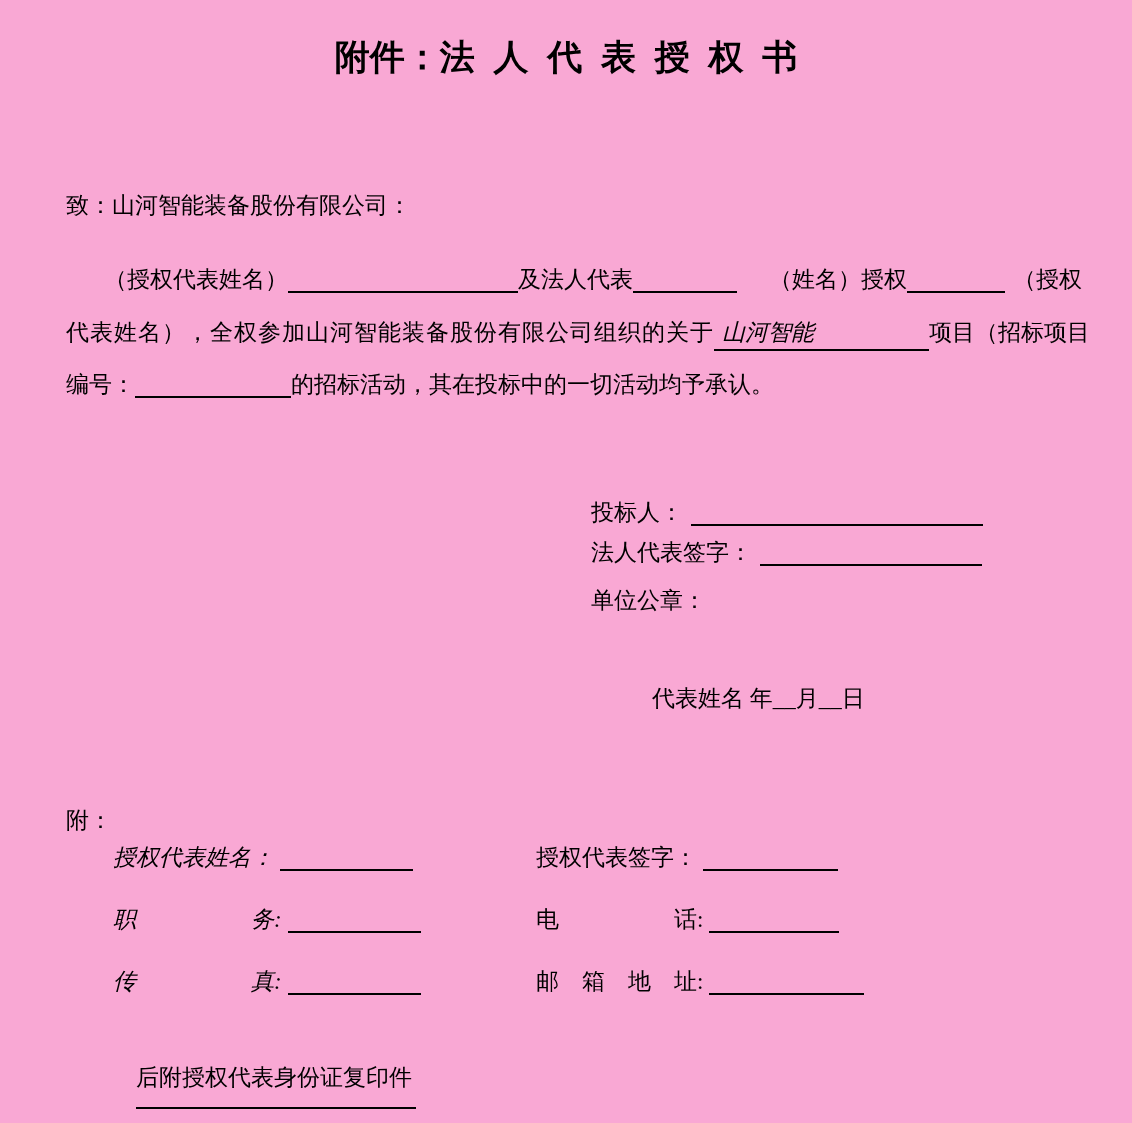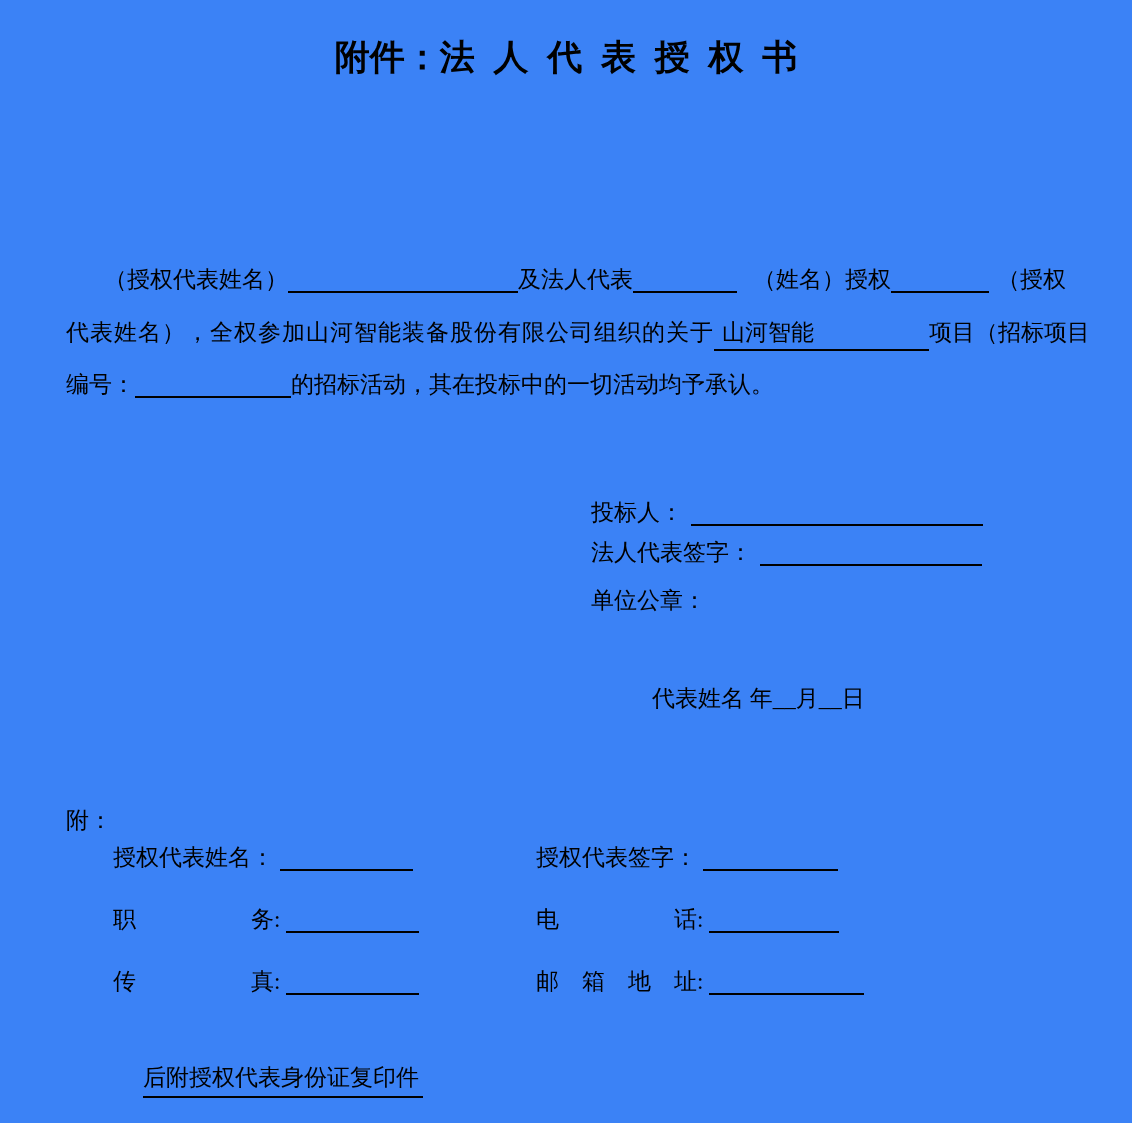--- a/index.html
+++ b/index.html
@@ -1,20 +1,20 @@
 <!DOCTYPE html>
 <html><head>
 <meta charset="utf-8">
 <style>
   html, body { margin: 0; padding: 0; background: #ffffff; }
   .page {
     position: relative;
     width: 1132px;
     height: 1123px;
-    background: #3b82f6;
+    background: #f9a8d4;
     color: #000000;
     font-family: "Liberation Serif", "DejaVu Serif", serif;
     overflow: hidden;
   }
   .abs { position: absolute; white-space: nowrap; }
   .doc-title {
     top: 34px; left: 0; width: 1132px;
     text-align: center;
     font-size: 35px;
     font-weight: bold;
@@ -26,63 +26,64 @@
   .pline1 { top: 264px; left: 66px; padding-left: 38px; }
   .pline2 { top: 317px; left: 66px; }
   .pline3 { top: 369px; left: 66px; }
   .pline2 .stretch { letter-spacing: 1px; }
 
   .blank {
     display: inline-block;
     border-bottom: 2px solid #000000;
   }
   .blank.empty { height: 0; vertical-align: -6px; }
-  .blank.filled { vertical-align: baseline; padding-bottom: 1px; padding-left: 8px; }
+  .blank.filled { vertical-align: baseline; padding-bottom: 1px; padding-left: 8px; font-style: italic; }
 
   .w-company { width: 230px; }
   .w-repname { width: 104px; }
   .w-authname { width: 98px; }
   .w-project { width: 207px; }
   .w-projnum { width: 156px; }
   .w-bidder { width: 292px; margin-left: 8px; }
   .w-legalsign { width: 222px; margin-left: 8px; }
   .w-attleft { width: 133px; margin-left: 6px; }
   .w-attright1 { width: 135px; margin-left: 6px; }
   .w-attright2 { width: 130px; margin-left: 6px; }
   .w-attright3 { width: 155px; margin-left: 6px; }
 
-  .gap16 { margin-left: 16px; }
+  .gap16 { margin-left: 32px; }
   .gap8 { margin-left: 8px; margin-top: 43px; }
 
   .sig-row1 { top: 497px; left: 591px; }
   .sig-row2 { top: 537px; left: 591px; }
   .sig-row3 { top: 585px; left: 591px; }
   .sig-date { top: 683px; left: 652px; }
 
   .att-heading { top: 805px; left: 66px; }
   .att-row { position: absolute; left: 0; width: 1132px; }
   .att-row-1 { top: 842px; }
   .att-row-2 { top: 904px; }
   .att-row-3 { top: 966px; }
-  .att-left { position: absolute; left: 113px; white-space: nowrap; }
+  .att-left { position: absolute; left: 113px; white-space: nowrap; font-style: italic; }
   .att-right { position: absolute; left: 536px; white-space: nowrap; }
 
   .id-note {
-    top: 1062px; left: 143px;
+    top: 1062px; left: 136px;
     border-bottom: 2px solid #000000;
-    padding-right: 4px; padding-bottom: 3px;
+    padding-right: 4px; padding-bottom: 14px;
   }
 </style>
 </head>
 <body>
 
 <div class="page">
 
   <h1 class="abs doc-title">附件：法 人 代 表 授 权 书</h1>
 
+  <div class="abs bodytext salutation">致：山河智能装备股份有限公司：</div>
 
   <div class="abs bodytext pline1"><span>（授权代表姓名）</span><span class="blank empty w-company"></span><span>及法人代表</span><span class="blank empty w-repname"></span><span class="gap16">（姓名）授权</span><span class="blank empty w-authname"></span><span class="gap8">（授权</span></div>
 
   <div class="abs bodytext pline2"><span class="stretch">代表姓名），全权参加山河智能装备股份有限公司组织的关于</span><span class="blank filled w-project">山河智能</span><span>项目（招标项目</span></div>
 
   <div class="abs bodytext pline3"><span>编号：</span><span class="blank empty w-projnum"></span><span>的招标活动，其在投标中的一切活动均予承认。</span></div>
 
   <div class="abs bodytext sig-row1"><span>投标人：</span><span class="blank empty w-bidder"></span></div>
 
   <div class="abs bodytext sig-row2"><span>法人代表签字：</span><span class="blank empty w-legalsign"></span></div>

